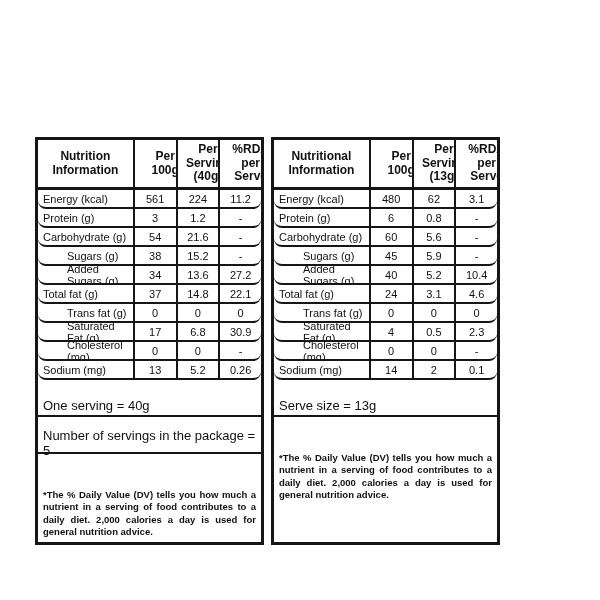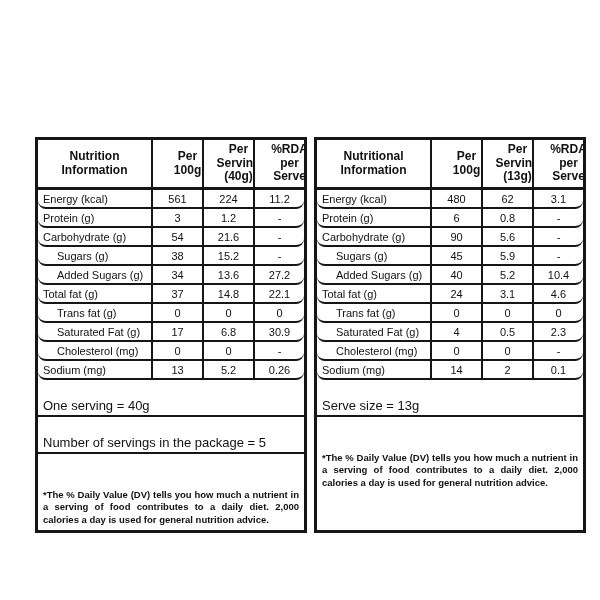--- a/index.html
+++ b/index.html
@@ -1,25 +1,25 @@
 <!DOCTYPE html>
 <html><head>
 <meta charset="utf-8">
 <style>
   html,body{margin:0;padding:0;background:#fff;}
   .canvas{
     position:relative;width:600px;height:600px;background:#ffffff;overflow:hidden;
     font-family:"Liberation Sans",sans-serif;color:#111;
   }
   .tables{position:absolute;left:35px;top:137px;display:flex;gap:7px;}
-  .ntable{width:272px;box-sizing:border-box;border:3px solid #161616;background:#fff;}
+  .ntable{width:229px;box-sizing:border-box;border:3px solid #161616;background:#fff;}
   .row{display:flex;border-bottom:2px solid #161616;box-sizing:border-box;}
   .cell{box-sizing:border-box;display:flex;align-items:center;overflow:hidden;}
   .c-label{flex:0 0 42.5%;padding-left:5px;}
-  .c-label.indent{padding-left:19px;}
+  .c-label.indent{padding-left:29px;}
   .c-num{flex:1 1 0;justify-content:center;border-left:2px solid #161616;text-align:center;}
   .header-row{height:50px;border-bottom:3px solid #161616;font-weight:bold;font-size:12px;line-height:1.12;}
   .header-row .cell{justify-content:center;text-align:center;white-space:pre-line;padding-left:20px;}
   .header-row .c-label{padding-left:0;}
   .data-row{height:19px;font-size:11px;border-radius:8px;}
   .info-row{height:21px;font-size:13px;display:flex;align-items:center;padding-left:5px;
             border-bottom:2px solid #161616;box-sizing:border-box;margin-top:16px;}
   .footnote{padding:3px 5px 4px 5px;font-size:9.5px;font-weight:bold;line-height:1.3;
             text-align:justify;margin-top:32px;}
 </style>
@@ -125,21 +125,21 @@
           <div class="cell c-num">3.1</div>
         </div>
         <div class="row data-row">
           <div class="cell c-label">Protein (g)</div>
           <div class="cell c-num">6</div>
           <div class="cell c-num">0.8</div>
           <div class="cell c-num">-</div>
         </div>
         <div class="row data-row">
           <div class="cell c-label">Carbohydrate (g)</div>
-          <div class="cell c-num">90</div>
+          <div class="cell c-num">60</div>
           <div class="cell c-num">5.6</div>
           <div class="cell c-num">-</div>
         </div>
         <div class="row data-row">
           <div class="cell c-label indent">Sugars (g)</div>
           <div class="cell c-num">45</div>
           <div class="cell c-num">5.9</div>
           <div class="cell c-num">-</div>
         </div>
         <div class="row data-row">

